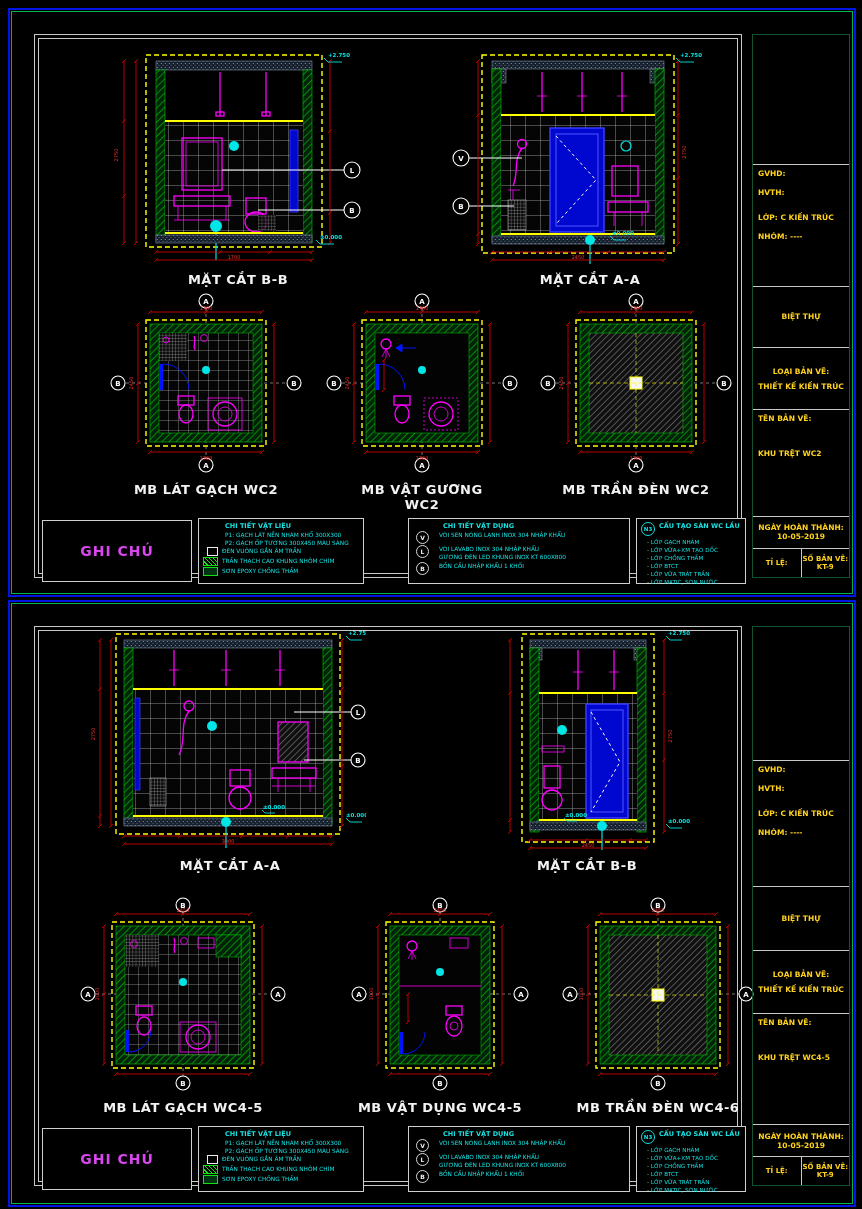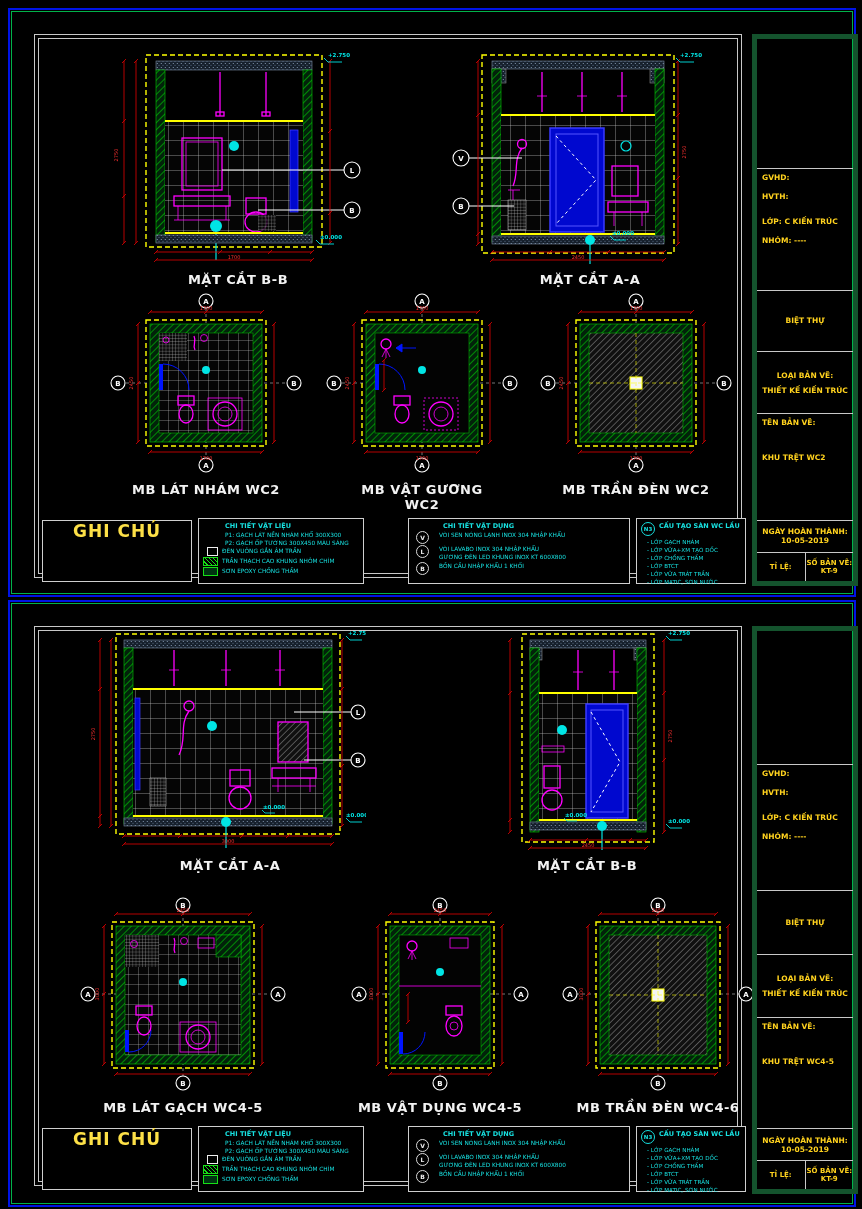--- a/index.html
+++ b/index.html
@@ -10,35 +10,35 @@
   .s1{top:8px;height:585px;}
   .s2{top:600px;height:603px;}
   .dframe{position:absolute;left:22px;top:22px;width:706px;border:1px solid #c8c8c8;}
   .dframe .in{position:absolute;inset:3px;border:1px solid #c8c8c8;}
   .s1 .dframe{height:542px;}
   .s2 .dframe{height:558px;}
   .panel{position:absolute;}
   .ptitle{position:absolute;color:#f2f2f2;font-weight:bold;font-size:13px;text-align:center;letter-spacing:.5px;}
   
   .lbox{position:absolute;border:1px solid #cfcfcf;background:#000;box-sizing:border-box;}
-  .ghichu{display:flex;justify-content:center;color:#fde047;
-          font-size:17px;font-weight:bold;letter-spacing:1px;}
+  .ghichu{display:flex;align-items:center;justify-content:center;color:#d946ef;
+          font-size:14px;font-weight:bold;letter-spacing:1px;}
   .leg-h{color:#17e0e0;font-size:6.5px;font-weight:bold;margin:3px 0 1px 26px;}
   .leg-line{color:#17e0e0;font-size:5.8px;line-height:8px;margin-left:26px;white-space:nowrap;}
   .leg-row{display:flex;align-items:flex-start;margin:0 0 1px 4px;}
   .leg-row .sw{width:13px;height:7px;margin:0 4px 0 0;flex:none;}
   .leg-tag{width:11px;height:11px;border:1px solid #dadada;border-radius:50%;color:#eee;
            font-size:6px;font-weight:bold;display:flex;align-items:center;justify-content:center;
            margin:0 4px 0 3px;flex:none;}
   .floor-h{display:flex;align-items:flex-start;color:#17e0e0;font-size:6.5px;font-weight:bold;margin:3px 2px 2px 4px;}
   .floor-h .ntag{width:12px;height:12px;border:1px solid #17e0e0;border-radius:50%;font-size:5.5px;
            display:flex;align-items:center;justify-content:center;margin-right:4px;flex:none;color:#17e0e0;}
   .floor-li{color:#17e0e0;font-size:5.6px;line-height:8px;margin-left:10px;white-space:nowrap;}
   
-  .tcol{position:absolute;left:740px;top:22px;width:96px;display:flex;flex-direction:column;border:5px solid #14532d;}
+  .tcol{position:absolute;left:740px;top:22px;width:96px;display:flex;flex-direction:column;border:1px solid #14532d;}
   .s1 .tcol{height:542px;}
   .s2 .tcol{height:558px;}
   .tcell{border-bottom:1px solid #c8c8c8;color:#ffd21e;font-size:7.5px;font-weight:bold;
          padding:4px 5px;box-sizing:border-box;position:relative;}
   .tcell:last-child{border-bottom:none;}
   .tc-center{display:flex;flex-direction:column;align-items:center;justify-content:center;text-align:center;}
   .tb-row{display:flex;flex:none;height:28px;}
   .tb-row .half{flex:1;border-right:1px solid #c8c8c8;color:#ffd21e;font-size:7px;font-weight:bold;
           display:flex;flex-direction:column;align-items:center;justify-content:center;text-align:center;}
   .tb-row .half:last-child{border-right:none;}
@@ -258,21 +258,21 @@
      <g class="dim">
             <line x1="30" y1="34" x2="30" y2="152"></line>
             <path d="M28,36 l4,-4 M28,95 l4,-4 M28,154 l4,-4"></path>
           </g>
      <text class="dimt" transform="rotate(-90 25 93)" x="25" y="93" text-anchor="middle">2450</text>
      <g class="dim">
             <line x1="166" y1="34" x2="166" y2="152"></line>
             <path d="M164,36 l4,-4 M164,154 l4,-4"></path>
           </g>
    </svg>
-   <div class="ptitle" style="left:18px;top:192px;width:160px;">MB LÁT NHÁM WC2</div>
+   <div class="ptitle" style="left:18px;top:192px;width:160px;">MB LÁT GẠCH WC2</div>
   </div>
 
   <div class="panel" style="left:312px;top:278px;">
    <svg width="196" height="186" viewBox="0 0 196 186">
      <line class="cut" x1="98" y1="18" x2="98" y2="168"></line>
           <line class="cut" x1="18" y1="93" x2="178" y2="93"></line>
      <circle class="mk" cx="98" cy="11" r="7"></circle>
           <text class="mkt" x="98" y="14">A</text>
      <circle class="mk" cx="98" cy="175" r="7"></circle>
           <text class="mkt" x="98" y="178">A</text>

